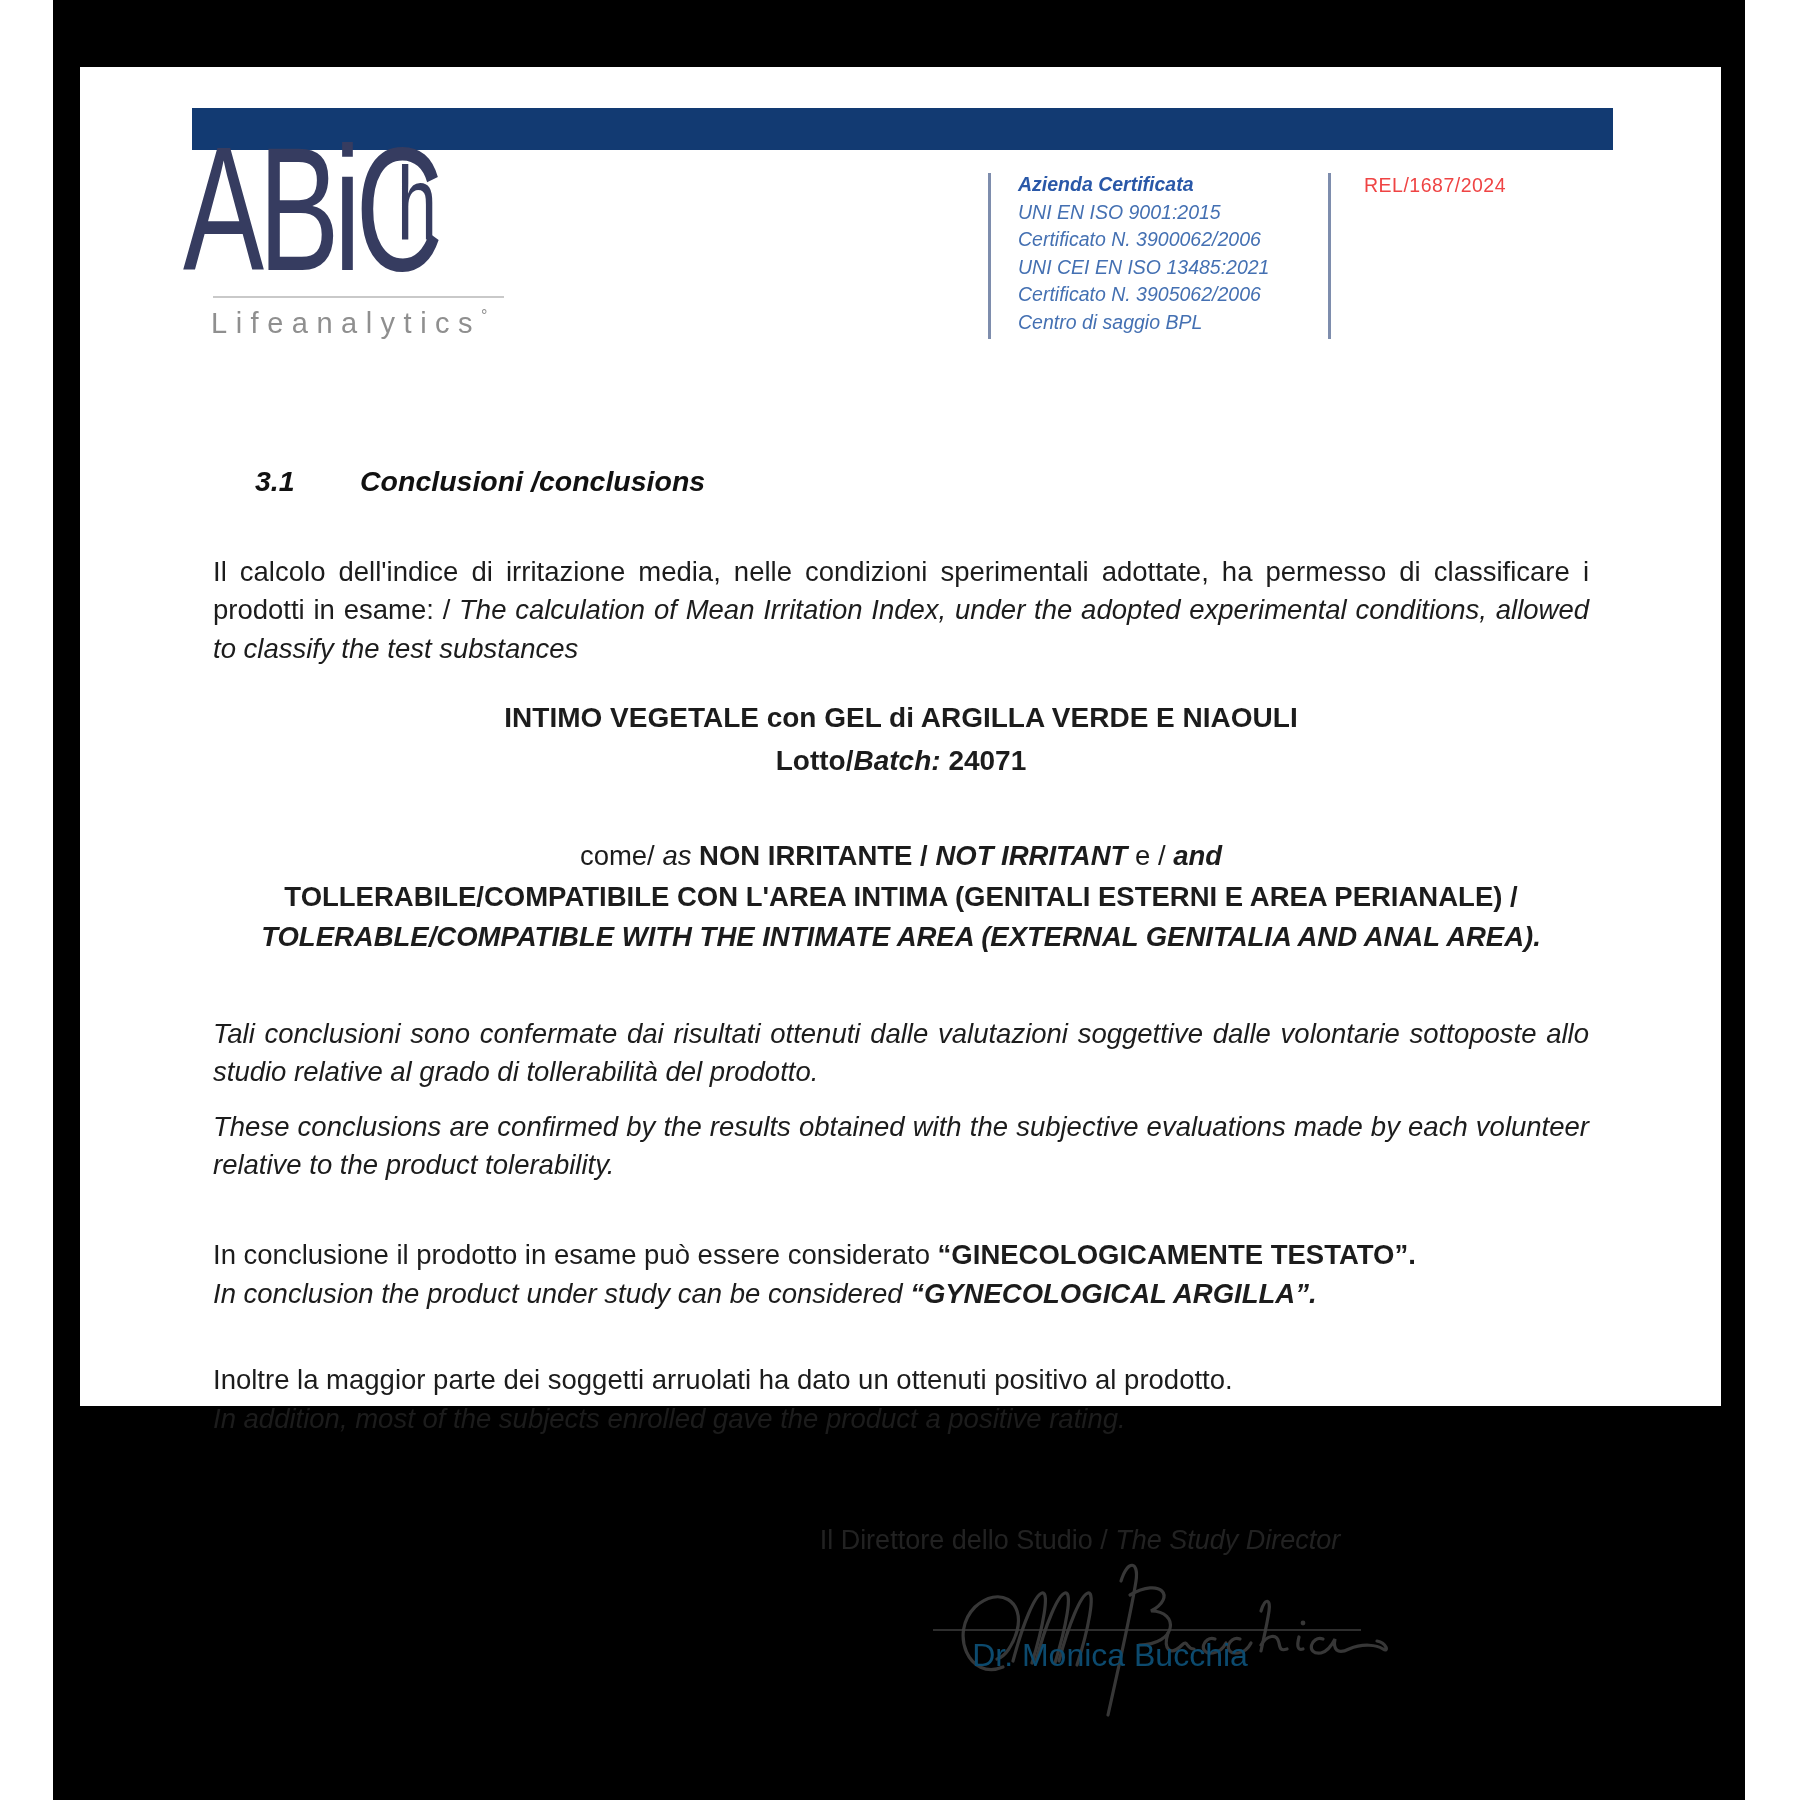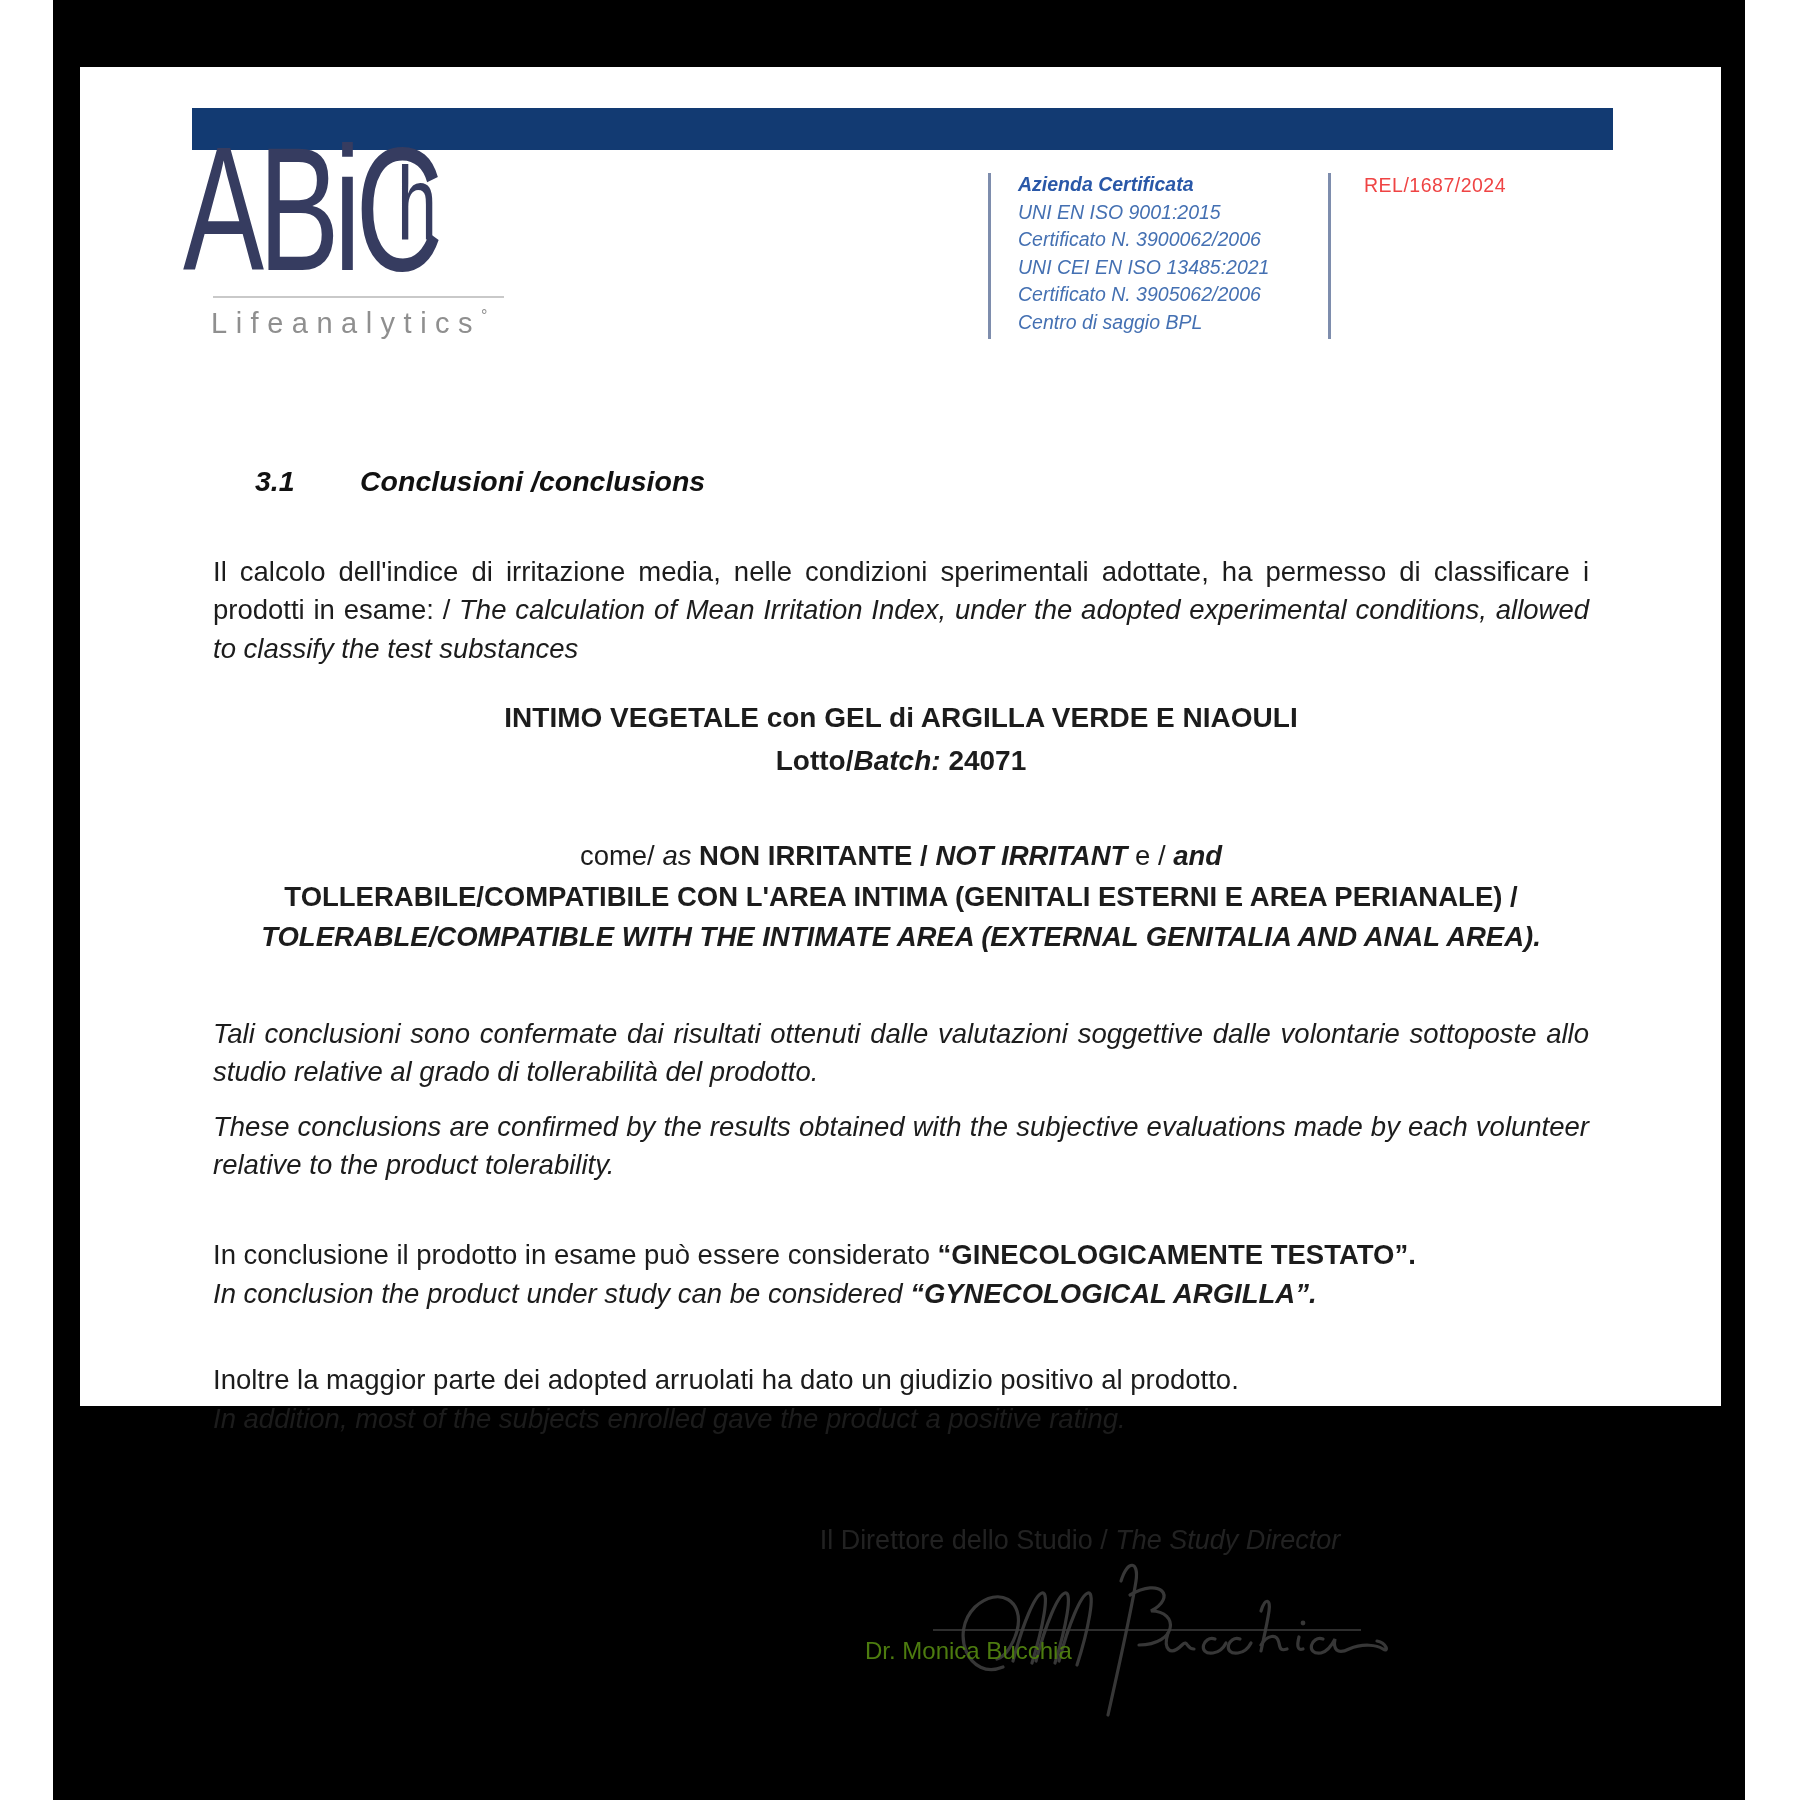--- a/index.html
+++ b/index.html
@@ -45,21 +45,21 @@
   .classify{top:769px;text-align:center;font-size:27.5px;line-height:40.5px;}
   .p-tali{top:920px;font-style:italic;}
   .p-these{top:1013px;font-style:italic;}
   .p-concl{top:1140px;line-height:39px;}
   .p-inoltre{top:1265px;line-height:39px;}
 
   
   .director{left:620px;top:1458px;width:760px;text-align:center;font-size:27px;color:#222;white-space:nowrap;}
   .sig-underline{left:853px;top:1562px;width:428px;height:2px;background:#2e2e2e;}
   .sig-svg{left:845px;top:1480px;}
-  .sig-name{left:785px;top:1570px;width:490px;text-align:left;font-size:24px;color:#4d7c0f;}
+  .sig-name{left:785px;top:1570px;width:490px;text-align:center;font-size:32px;color:#0c4a6e;}
 </style>
 </head>
 <body>
 
 <div class="frame"></div>
 
 <div class="page">
 
   <div class="abs topbar"></div>
 
@@ -107,21 +107,21 @@
 
   <p class="abs body just p-tali">Tali conclusioni sono confermate dai risultati ottenuti dalle valutazioni soggettive dalle volontarie sottoposte allo studio relative al grado di tollerabilità del prodotto.</p>
   <p class="abs body just p-these">These conclusions are confirmed by the results obtained with the subjective evaluations made by each volunteer relative to the product tolerability.</p>
 
   <p class="abs body p-concl">
     <span>In conclusione il prodotto in esame può essere considerato </span><span class="b">“GINECOLOGICAMENTE TESTATO”.</span><br>
     <span class="it">In conclusion the product under study can be considered </span><span class="bi">“GYNECOLOGICAL ARGILLA”.</span>
   </p>
 
   <p class="abs body p-inoltre">
-    <span>Inoltre la maggior parte dei adopted arruolati ha dato un giudizio positivo al prodotto.</span><br>
+    <span>Inoltre la maggior parte dei soggetti arruolati ha dato un ottenuti positivo al prodotto.</span><br>
     <span class="it">In addition, most of the subjects enrolled gave the product a positive rating.</span>
   </p>
 
   <div class="abs director">
     <span>Il Direttore dello Studio / </span><span class="it">The Study Director</span>
   </div>
   <div class="abs sig-underline"></div>
   <svg class="abs sig-svg" width="470" height="175" viewBox="0 0 470 175">
     <g fill="none" stroke="#3f3f3f" stroke-width="3.2" stroke-linecap="round" opacity="0.88">
       <path d="M 78 120 C 44 134, 24 86, 50 60 C 74 38, 100 54, 92 84 C 88 98, 80 110, 72 112"></path>

